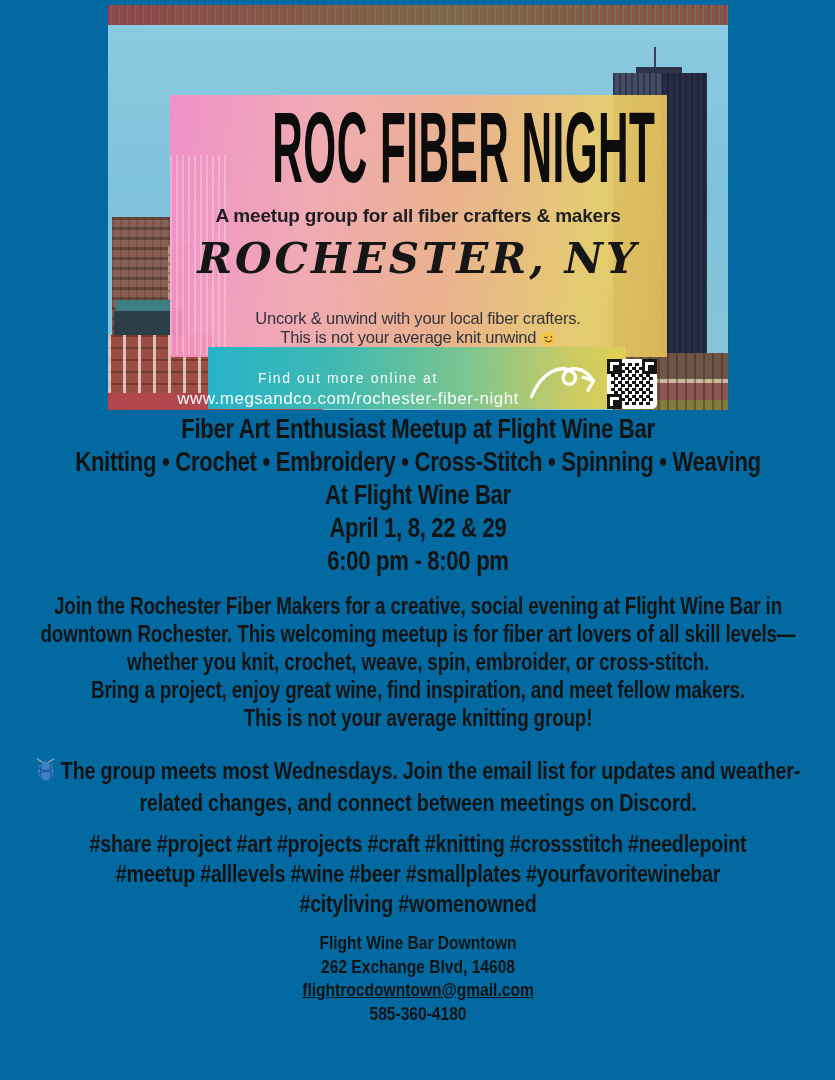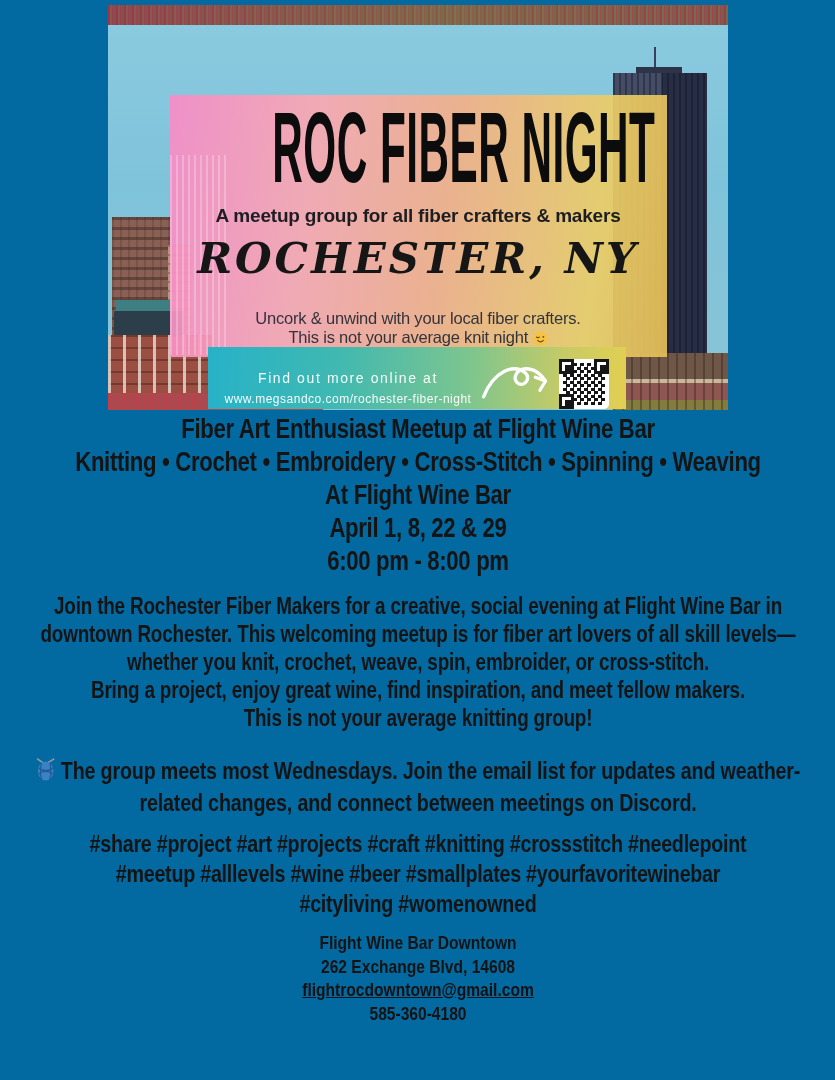--- a/index.html
+++ b/index.html
@@ -53,21 +53,21 @@
             font-size:42px; line-height:52px; margin-top:6px; letter-spacing:3px; color:#161616; }
   .b-tag { font-size:16.5px; line-height:19px; color:#33333c; letter-spacing:-0.2px; }
   .b-tag1 { margin-top:24px; }
   .b-sched { font-size:17px; line-height:20px; font-weight:bold; color:#17171e; margin-top:12px; }
 
   .cta-bar { position:absolute; left:100px; top:342px; width:418px; height:62px; z-index:5;
     background:linear-gradient(92deg,#27b2c8 0%,#3fb8b2 30%,#7cc58f 62%,#c9cb64 86%,#e2cf52 100%);
     display:flex; align-items:flex-end; justify-content:center; gap:8px; padding:0 6px; }
   .cta-text { color:#fff; text-align:center; opacity:.95; flex:0 0 auto; }
   .cta-l1 { font-size:14px; line-height:21px; letter-spacing:1.6px; }
-  .cta-l2 { font-size:12px; line-height:20px; letter-spacing:.5px; }
+  .cta-l2 { font-size:17px; line-height:20px; letter-spacing:.5px; }
   .arrow-wrap { flex:0 0 auto; margin-top:-4px; }
   .qr { flex:0 0 auto; width:50px; height:50px; background:#fff; border-radius:5px; padding:4px; position:relative; }
   .qr-mod { position:absolute; left:4px; top:4px; width:42px; height:42px;
     background:repeating-conic-gradient(#161616 0% 25%, #ffffff 0% 50%); background-size:7px 7px; }
   .qf { position:absolute; width:15px; height:15px; border:3px solid #161616; background:#fff; }
   .qf i { position:absolute; left:3px; top:3px; width:6px; height:6px; background:#161616; }
   .qf-tl { left:0; top:0; } .qf-tr { right:0; top:0; } .qf-bl { left:0; bottom:0; }
 
   
   .content { position:absolute; top:413px; left:-82px; width:1000px;
@@ -105,21 +105,21 @@
 
     <div class="panel"></div>
     <div class="panel-stripes"></div>
 
     <div class="banner-text">
       <div class="b-title">ROC FIBER NIGHT</div>
       <div class="b-sub">A meetup group for all fiber crafters &amp; makers</div>
       <div class="b-city">ROCHESTER, NY</div>
       <div class="b-tag b-tag1">Uncork &amp; unwind with your local fiber crafters.</div>
       <div class="b-tag">
-        <span>This is not your average knit night</span>
+        <span>This is not your average knit unwind</span>
         <span class="emoji" aria-label="😉"><svg width="15" height="15" viewBox="0 0 16 16">
               <circle cx="8" cy="8" r="7.5" fill="#f6c445"></circle>
               <path d="M3.6 6.4 q1.6 1.4 3.2 0" stroke="#6b4a12" stroke-width="1.1" fill="none" stroke-linecap="round"></path>
               <circle cx="11" cy="6.2" r="1" fill="#6b4a12"></circle>
               <path d="M5 10 q3 3.2 6 0" stroke="#6b4a12" stroke-width="1.2" fill="none" stroke-linecap="round"></path>
             </svg></span>
       </div>
       <div class="b-sched">Wednesday Nights 6-8 PM</div>
     </div>
 

